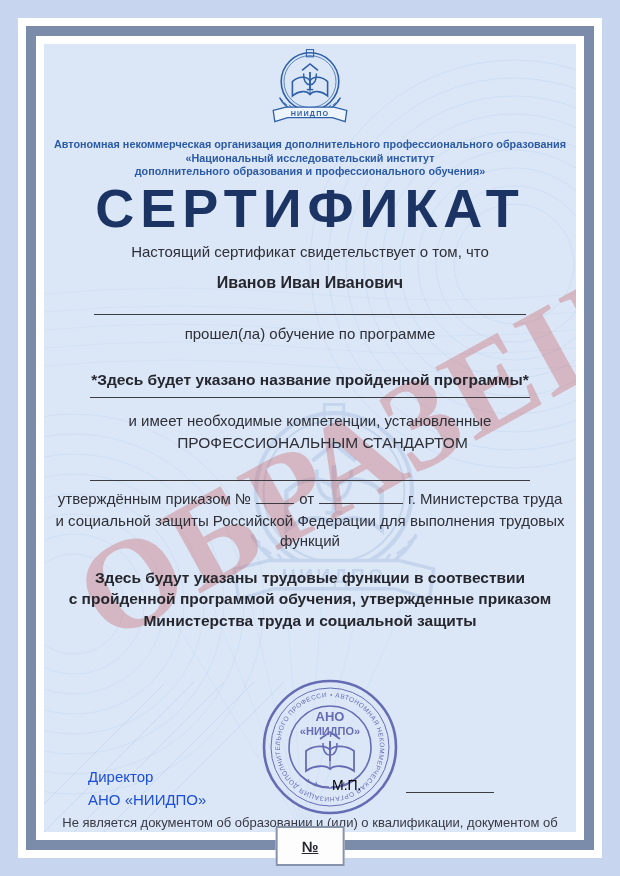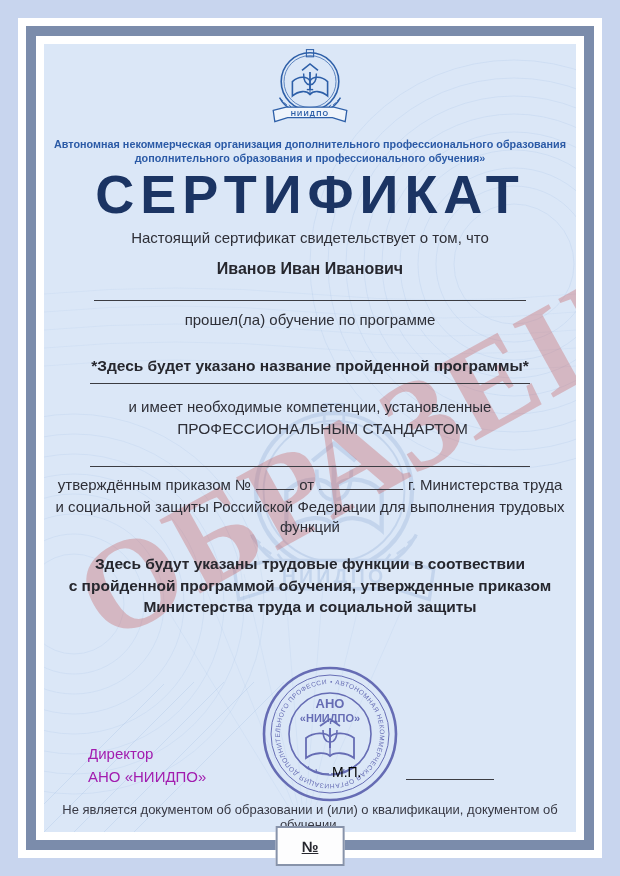--- a/index.html
+++ b/index.html
@@ -37,21 +37,21 @@
   .comp1 { margin-top:13px; }
   .comp2 { margin-top:2px; font-size:15.5px;padding-left:25px; }
   .empty-line { margin-top:14px; width:440px; height:14px; }
   .approval { margin-top:8px; }
   .approval2 { margin-top:2px; }
   .blank { display:inline-block; border-bottom:1.5px solid #3b3c42; height:14px; margin:0 5px; vertical-align:baseline; }
   .blank-sm { width:38px; } .blank-lg { width:84px; }
   .functions { margin-top:16px; font-size:15.5px; font-weight:bold; line-height:21.5px; color:#26272e; }
 
   .sig-zone { position:relative; margin-top:6px; height:178px; }
-  .director { position:absolute; left:44px; bottom:14px; text-align:left; font-size:15px; line-height:23px; color:#a21caf; }
+  .director { position:absolute; left:44px; bottom:4px; text-align:left; font-size:15px; line-height:23px; color:#1d4ed8; }
   .seal { position:absolute; left:216px; top:40px; opacity:0.88; }
   .mp-row { position:absolute; left:288px; bottom:22px; font-size:14px; color:#000000; z-index:3; display:flex; align-items:flex-end;gap:32px; }
   .mp-line { display:inline-block; width:88px; border-bottom:1.5px solid #3b3c42; height:12px; margin-left:12px; }
 
   .disclaimer { font-size:13px; line-height:15.8px; color:#383944; }
 
   .number-plate { position:absolute; top:826px; left:50%; transform:translateX(-50%);
     background:#fdfdfe; border:2px solid #8793aa; height:40px; padding:0 24px;
     display:flex; align-items:center; gap:22px; z-index:5; }
   .number-label { font-size:15px; font-weight:bold; color:#26272e; text-decoration:underline; }
@@ -143,20 +143,21 @@
 
           <div class="content">
             
             <svg class="logo" width="96" height="80" viewBox="0 0 120 100">
               <use href="#emblem"></use>
             </svg>
 
             
             <div class="org">
               <div>Автономная некоммерческая организация дополнительного профессионального образования</div>
+              <div>«Национальный исследовательский институт</div>
               <div>дополнительного образования и профессионального обучения»</div>
             </div>
 
             
             <div class="title">СЕРТИФИКАТ</div>
 
             
             <div class="txt intro">Настоящий сертификат свидетельствует о том, что</div>
             <div class="uline name-line">Иванов Иван Иванович</div>
             <div class="txt completed">прошел(ла) обучение по программе</div>

